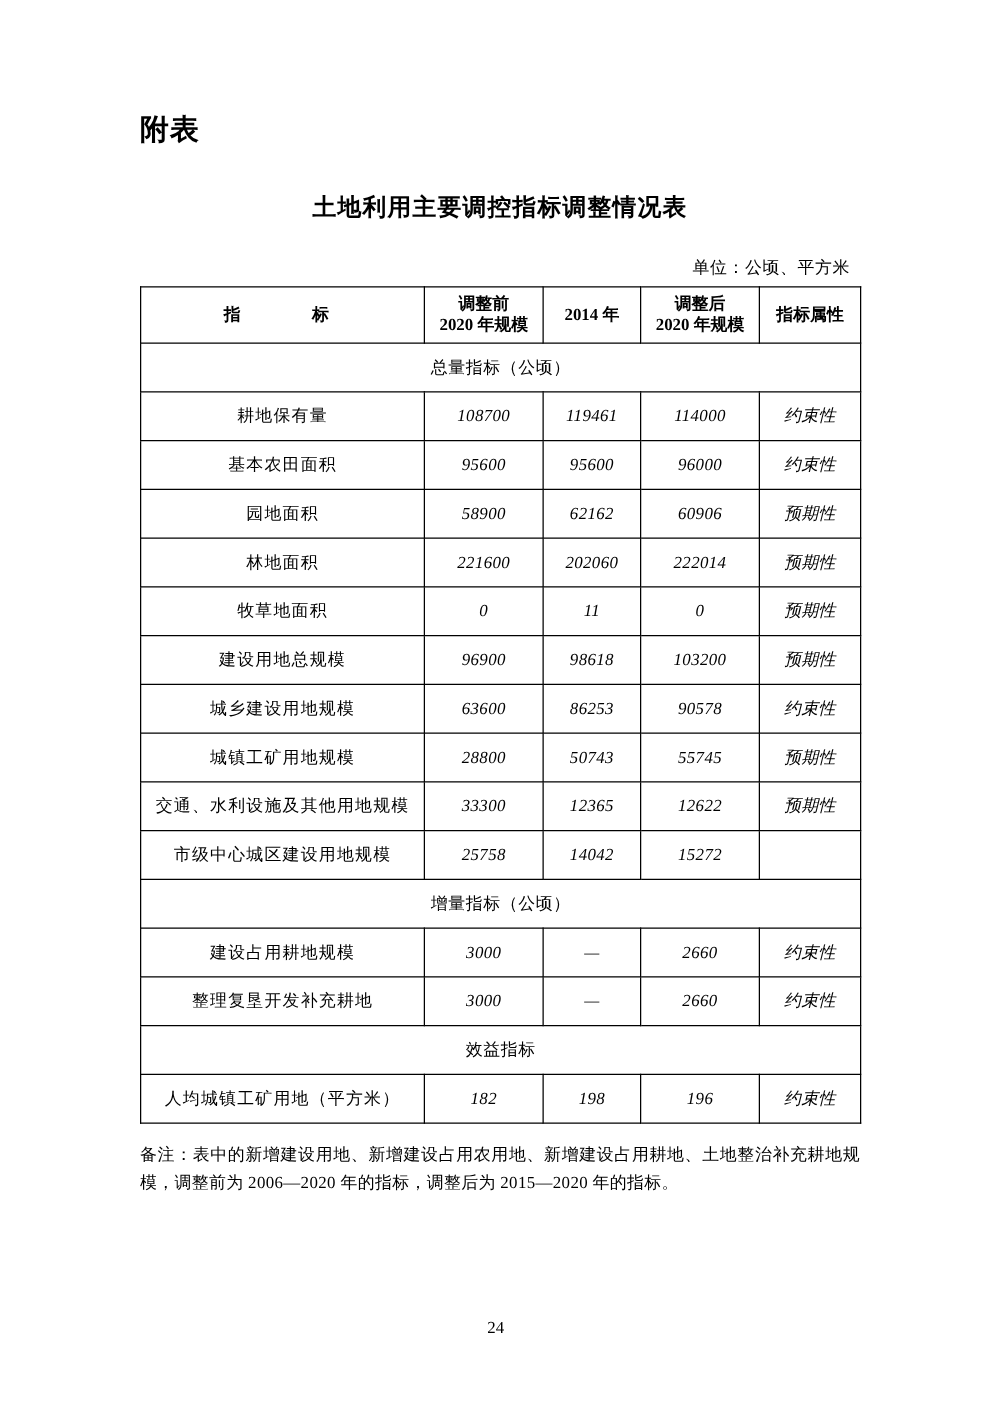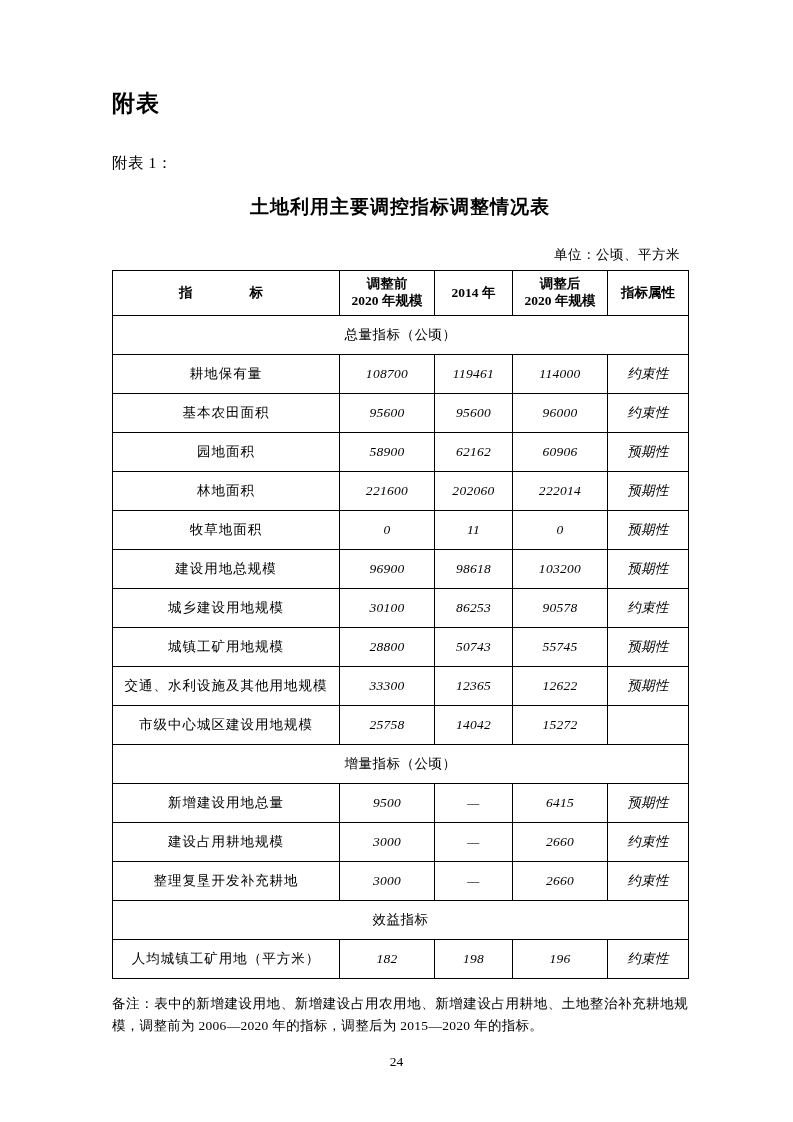--- a/index.html
+++ b/index.html
@@ -103,21 +103,20 @@
     font-size: 13.5px;
   }
 </style>
 </head>
 <body>
 
 <div class="page">
 
   <h1 class="appendix-heading">附表</h1>
 
-  <div class="appendix-sub">附表 1：</div>
 
   <div class="doc-title">土地利用主要调控指标调整情况表</div>
 
   <div class="unit-line">单位：公顷、平方米</div>
 
   <table class="main">
     <colgroup>
       <col style="width:227px">
       <col style="width:95px">
       <col style="width:78px">
@@ -180,21 +179,21 @@
         </tr>
         <tr>
           <td class="label">建设用地总规模</td>
           <td class="num">96900</td>
           <td class="num">98618</td>
           <td class="num">103200</td>
           <td class="attr">预期性</td>
         </tr>
         <tr>
           <td class="label">城乡建设用地规模</td>
-          <td class="num">30100</td>
+          <td class="num">63600</td>
           <td class="num">86253</td>
           <td class="num">90578</td>
           <td class="attr">约束性</td>
         </tr>
         <tr>
           <td class="label">城镇工矿用地规模</td>
           <td class="num">28800</td>
           <td class="num">50743</td>
           <td class="num">55745</td>
           <td class="attr">预期性</td>
@@ -210,27 +209,20 @@
           <td class="label">市级中心城区建设用地规模</td>
           <td class="num">25758</td>
           <td class="num">14042</td>
           <td class="num">15272</td>
           <td class="attr"></td>
         </tr>
         <tr>
           <td class="section" colspan="5">增量指标（公顷）</td>
         </tr>
         <tr>
-          <td class="label">新增建设用地总量</td>
-          <td class="num">9500</td>
-          <td class="num">—</td>
-          <td class="num">6415</td>
-          <td class="attr">预期性</td>
-        </tr>
-        <tr>
           <td class="label">建设占用耕地规模</td>
           <td class="num">3000</td>
           <td class="num">—</td>
           <td class="num">2660</td>
           <td class="attr">约束性</td>
         </tr>
         <tr>
           <td class="label">整理复垦开发补充耕地</td>
           <td class="num">3000</td>
           <td class="num">—</td>

